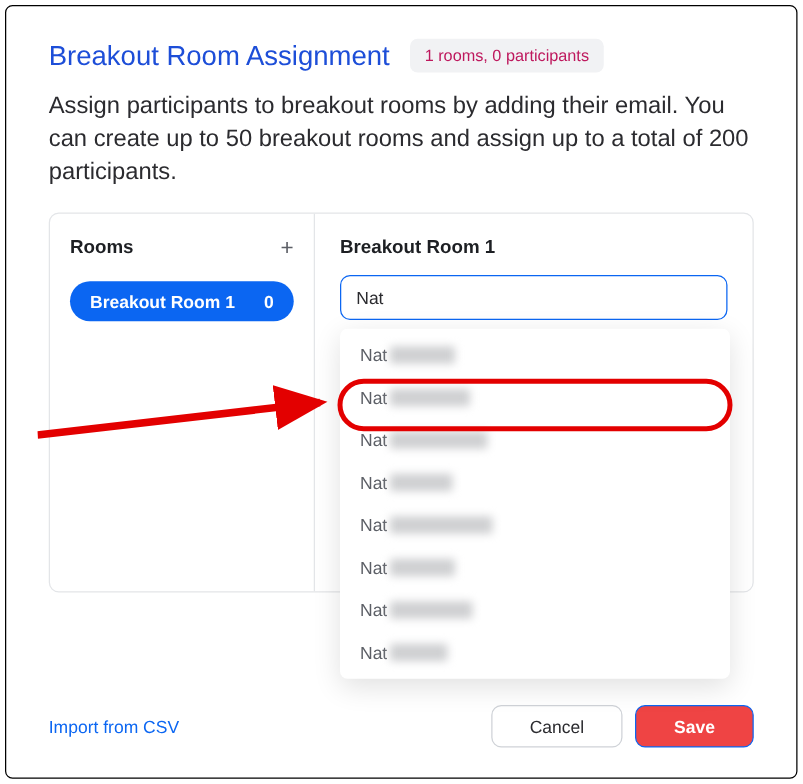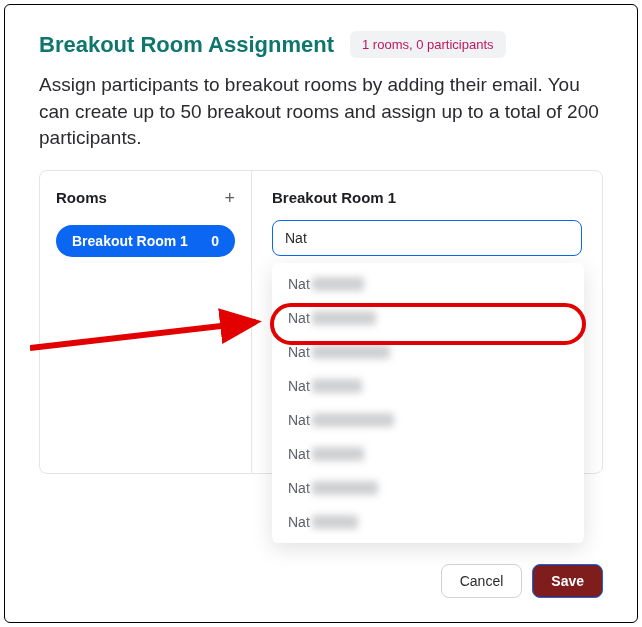--- a/index.html
+++ b/index.html
@@ -21,22 +21,22 @@
     display: flex;
     flex-direction: column;
   }
   .header-row {
     display: flex;
     align-items: center;
     gap: 16px;
   }
   .title {
     font-size: 22px;
-    font-weight: 700;
-    color: #0f766e;
+    font-weight: 400;
+    color: #1d4ed8;
   }
   .summary-pill {
     background: #f1f2f4;
     color: #be185d;
     font-size: 13px;
     padding: 6px 12px;
     border-radius: 6px;
   }
   .description {
     margin-top: 14px;
@@ -142,33 +142,33 @@
   }
   .import-link {
     color: #0b66f2;
     font-size: 14px;
     text-decoration: none;
     cursor: pointer;
   }
   .spacer { flex: 1; }
   .btn {
     border-radius: 8px;
-    padding: 8px 18px;
+    padding: 8px 30px;
     font-size: 14px;
     font-family: inherit;
     cursor: pointer;
   }
   .btn-cancel {
     background: #fff;
     border: 1px solid #cfd2d7;
     color: #2b2b2f;
     margin-right: 10px;
   }
   .btn-save {
-    background: #7f1d1d;
+    background: #ef4444;
     border: 1px solid #0b66f2;
     color: #fff;
     font-weight: 600;
   }
   
   .anno-oval {
     position: absolute;
     left: 270px;
     top: 303px;
     width: 316px;
@@ -248,20 +248,21 @@
           <div class="dd-item">
             <span class="prefix">Nat</span>
             <span class="blur" style="width: 46px;"></span>
           </div>
         </div>
     </div>
 
   </div>
 
   <div class="footer">
+    <a class="import-link">Import from CSV</a>
     <div class="spacer"></div>
     <button class="btn btn-cancel">Cancel</button>
     <button class="btn btn-save">Save</button>
   </div>
 
 </div>
 
 <div class="anno-oval"></div>
 <svg class="anno-arrow" viewBox="0 0 240 60">
   <defs>

